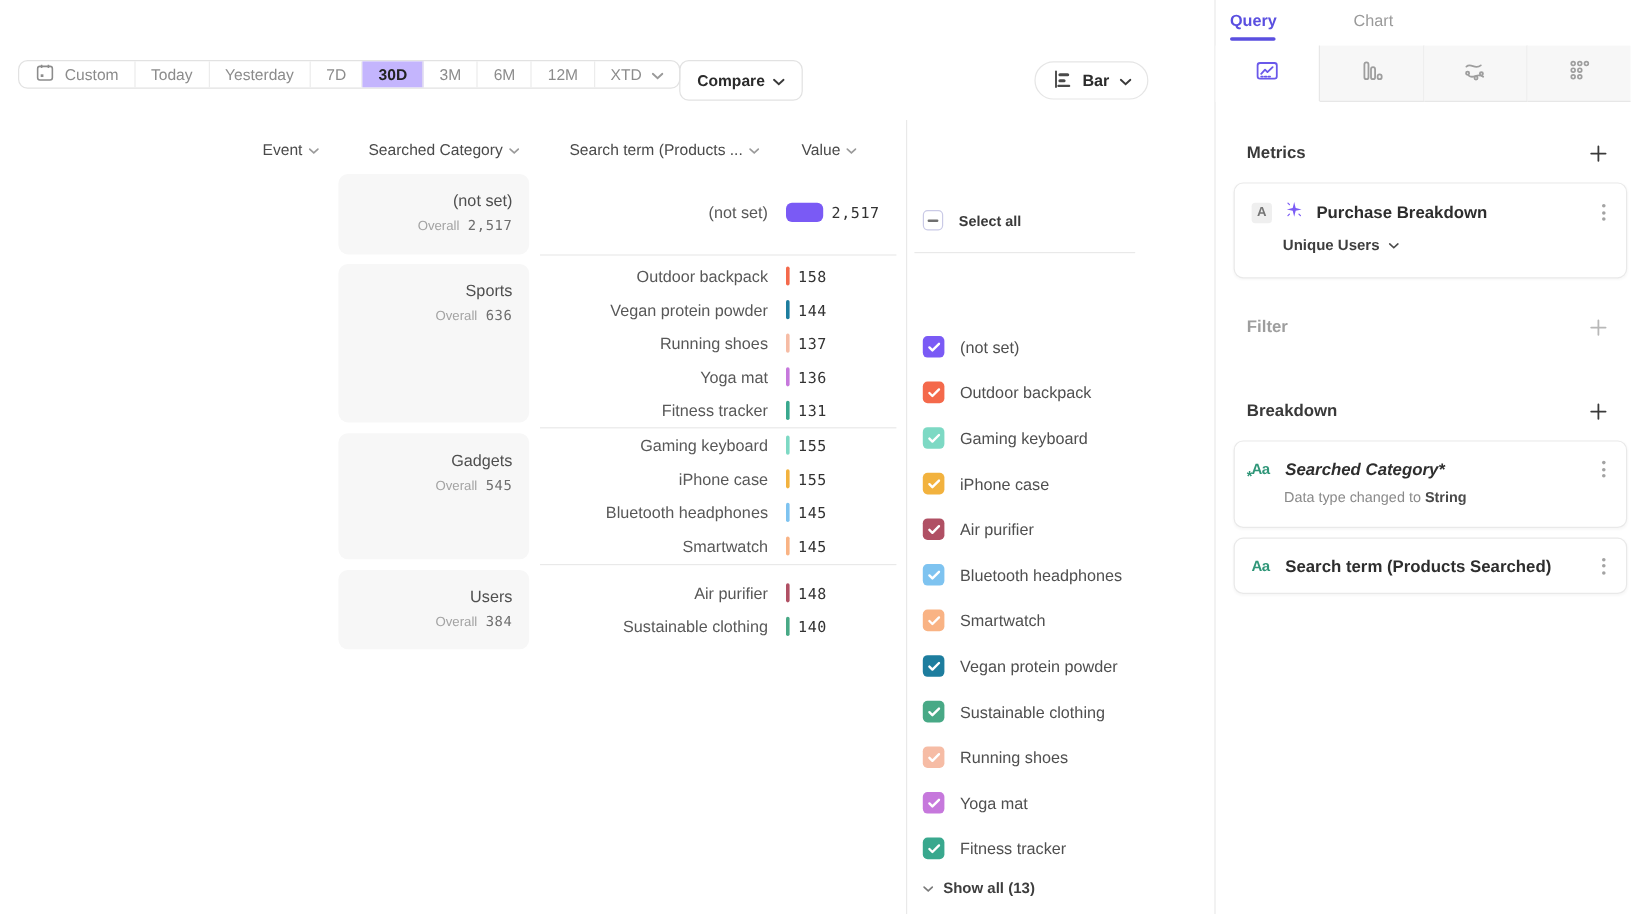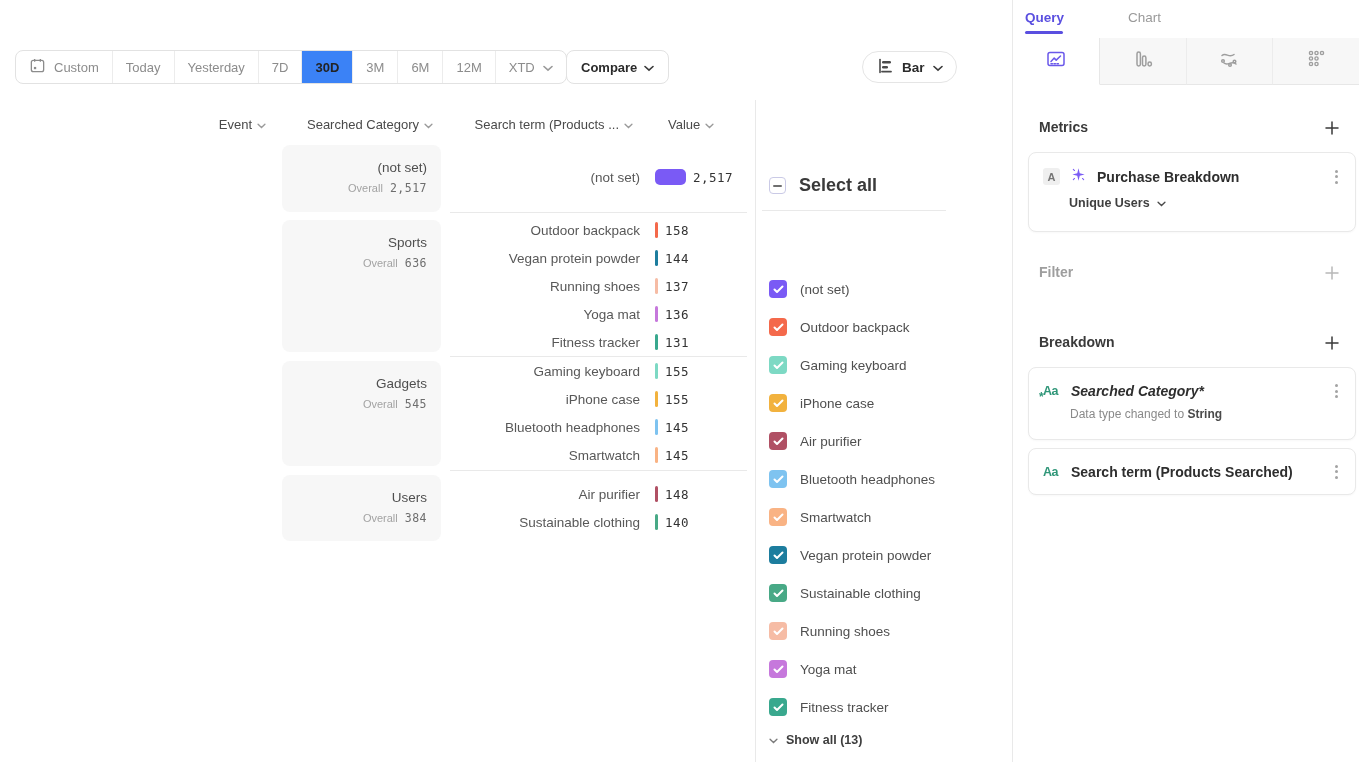--- a/index.html
+++ b/index.html
@@ -1,23 +1,23 @@
 <!DOCTYPE html>
 <html><head>
 <meta charset="utf-8">
 <style>
   * { box-sizing: border-box; margin: 0; padding: 0; }
   body { background: #fff; font-family: "Liberation Sans", sans-serif; }
   .app { position: relative; width: 1359px; height: 762px; background: #fff; overflow: hidden; }
 
   
-  .date-control { position: absolute; left: 15px; top: 50px; height: 34px; display: flex; align-items: stretch; border: 1px solid #E2E2E2; border-radius: 8px; background: #fff; overflow: hidden; }
+  .date-control { position: absolute; left: 15px; top: 50px; height: 24px; display: flex; align-items: stretch; border: 1px solid #E2E2E2; border-radius: 8px; background: #fff; overflow: hidden; }
   .dc-cell { display: flex; align-items: center; gap: 8px; padding: 0 13px; font-size: 13px; color: #8C8C8C; border-right: 1px solid #ECECEC; cursor: pointer; white-space: nowrap; }
   .dc-cell:last-child { border-right: none; }
-  .dc-cell.active { background: #3b82f6; color: #232323; font-weight: 700; }
+  .dc-cell.active { background: #c4b5fd; color: #232323; font-weight: 700; }
   .compare-btn { position: absolute; left: 566px; top: 50px; height: 34px; display: flex; align-items: center; gap: 7px; padding: 0 14px; border: 1px solid #E2E2E2; border-radius: 8px; font-size: 13px; font-weight: 600; color: #2B2B2B; cursor: pointer; }
   .bar-btn { position: absolute; left: 862px; top: 51px; height: 32px; display: flex; align-items: center; gap: 8px; padding: 0 13px; border: 1px solid #E5E5E5; border-radius: 16px; font-size: 13.5px; font-weight: 700; color: #2B2B2B; cursor: pointer; }
 
   
   .th { position: absolute; top: 117px; display: flex; align-items: center; justify-content: flex-end; gap: 5px; font-size: 13px; font-weight: 500; color: #4A4A4A; }
   .event-box { position: absolute; left: 15px; top: 145px; width: 259px; height: 396px; background: #F7F7F7; border-radius: 8px; padding: 15px 14px 0 0; text-align: right; }
   .cat-box { position: absolute; left: 282px; width: 159px; background: #F7F7F7; border-radius: 8px; padding: 15px 14px 0 0; text-align: right; }
   .box-title { font-size: 13.5px; color: #4F4F4F; }
   .box-overall { margin-top: 6px; font-size: 11px; color: #A3A3A3; }
   .box-overall .num { font-family: "DejaVu Sans Mono", monospace; font-size: 11.5px; color: #6E6E6E; margin-left: 7px; letter-spacing: .5px; }
@@ -30,21 +30,21 @@
   .sep { position: absolute; left: 450px; width: 297px; height: 1px; background: #E9E9E9; }
 
   
   .v-divider { position: absolute; left: 755px; top: 100px; width: 1px; height: 662px; background: #E9E9E9; }
   .search-box { position: absolute; left: 762px; top: 108px; width: 184px; height: 40px; background: #F4F4F4; border-radius: 8px; display: flex; align-items: center; gap: 9px; padding: 0 12px; }
   .search-box input { border: none; outline: none; background: transparent; font-family: inherit; font-size: 14px; color: #4A4A4A; width: 130px; }
   .search-box input::placeholder { color: #9C9C9C; }
   .select-all { position: absolute; left: 769px; top: 175px; display: flex; align-items: center; gap: 13px; cursor: pointer; }
   .sa-box { width: 17px; height: 17px; border: 1.5px solid #CACAE6; border-radius: 4px; display: flex; align-items: center; justify-content: center; background: #fff; }
   .sa-dash { width: 9px; height: 2px; background: #6F6F6F; border-radius: 1px; }
-  .sa-label { font-size: 18px; font-weight: 700; color: #3A3A3A; }
+  .sa-label { font-size: 12px; font-weight: 700; color: #3A3A3A; }
   .legend-divider { position: absolute; left: 762px; top: 210px; width: 184px; height: 1px; background: #E9E9E9; }
   .list-label { position: absolute; left: 769px; top: 228px; width: 172px; font-size: 11.5px; line-height: 16px; color: #8F8F8F; }
   .legend-items { position: absolute; left: 769px; top: 270px; }
   .litem { height: 38px; display: flex; align-items: center; gap: 13px; cursor: pointer; }
   .cbox { width: 18px; height: 18px; border-radius: 4px; display: flex; align-items: center; justify-content: center; flex: none; }
   .litem-label { font-size: 13.5px; color: #4F4F4F; white-space: nowrap; }
   .show-all { position: absolute; left: 769px; top: 733px; display: flex; align-items: center; gap: 8px; font-size: 12.5px; font-weight: 700; color: #3E3E3E; cursor: pointer; }
 
   
   .qpanel-border { position: absolute; left: 1012px; top: 0; width: 1px; height: 762px; background: #E9E9E9; }

